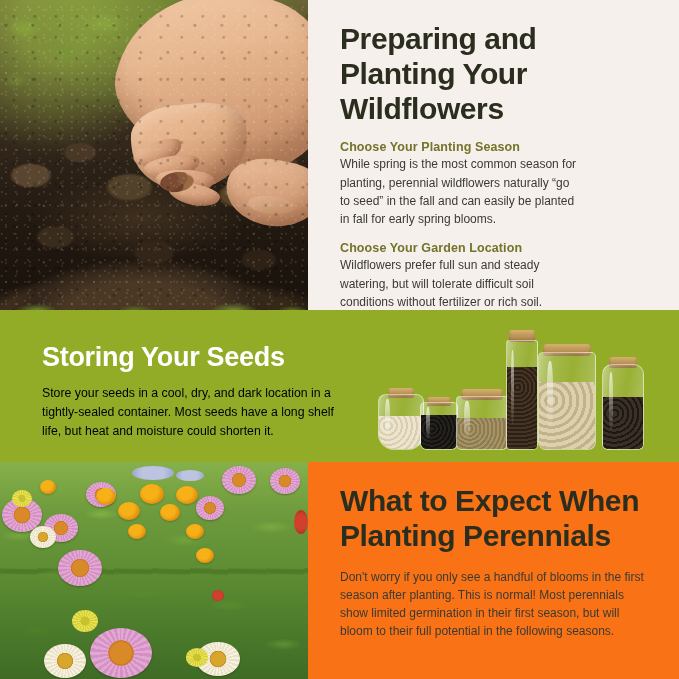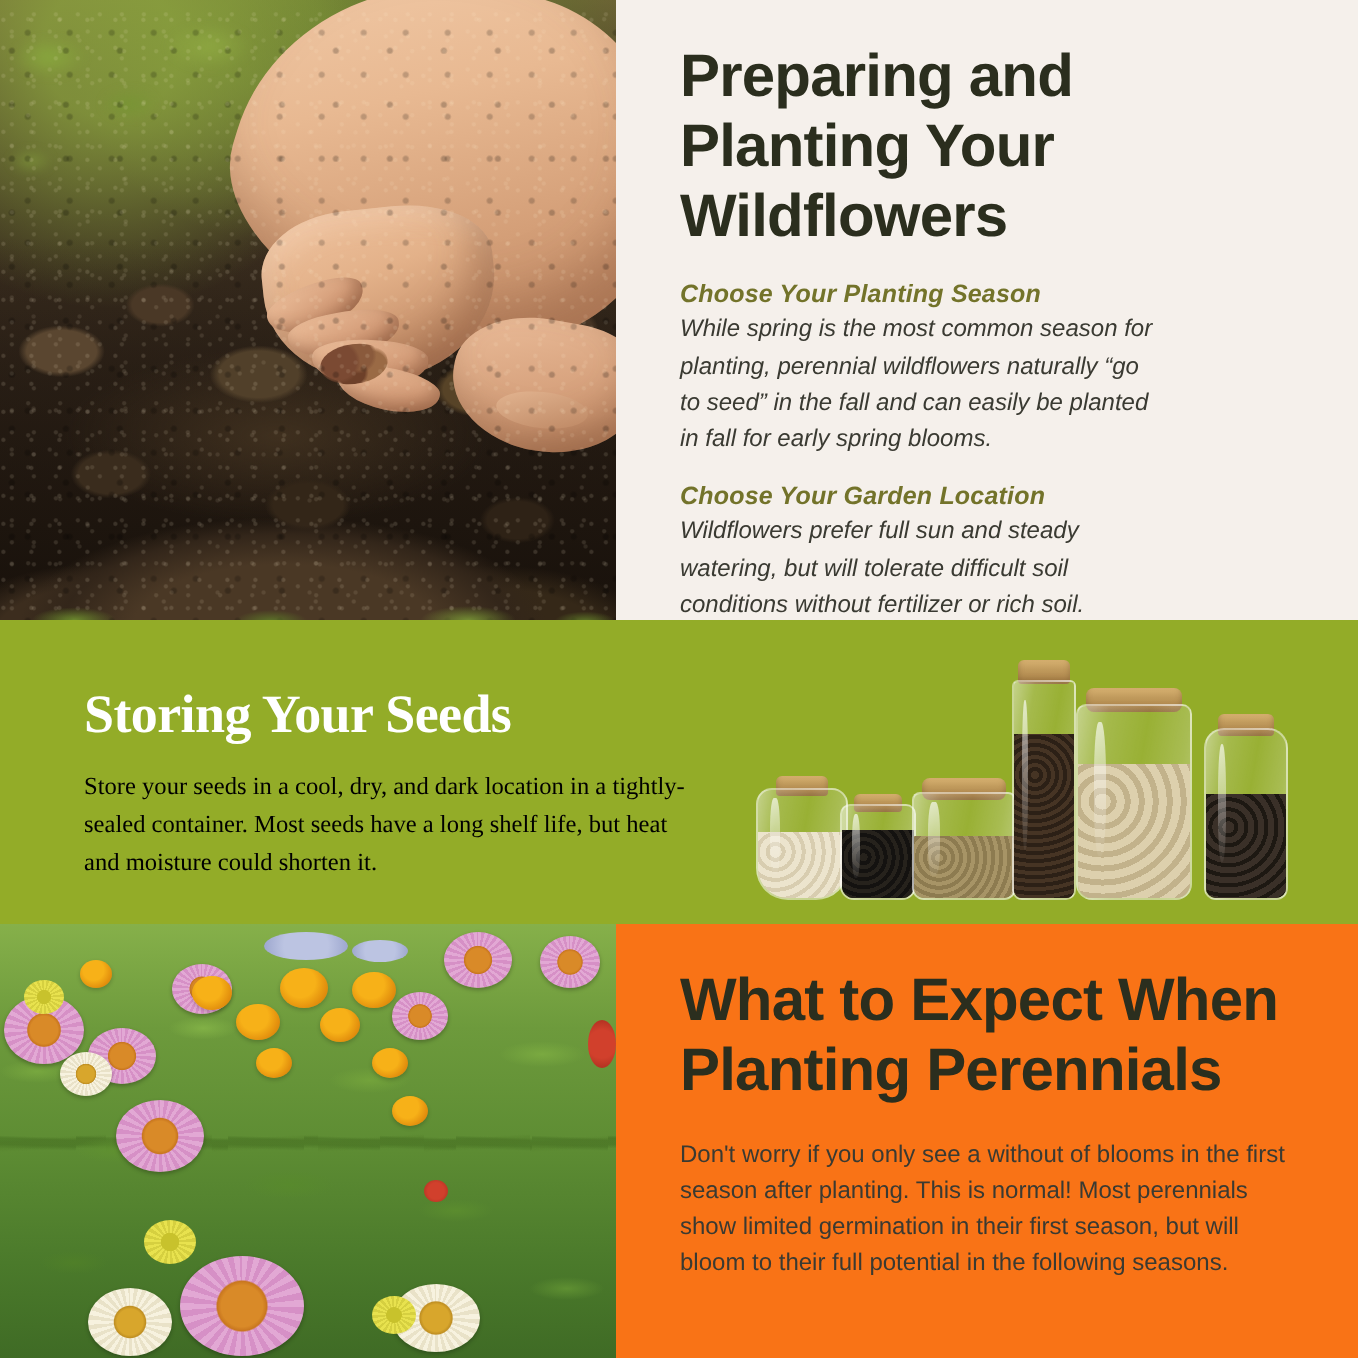--- a/index.html
+++ b/index.html
@@ -37,21 +37,20 @@
   
   .sec-green {
     position:absolute; left:0; top:310px;
     width:679px; height:152px;
     background:#93AC28;
     overflow:hidden;
   }
   .green-copy {
     position:absolute; left:42px; top:32px;
     width:312px;
-    font-family:Liberation Serif, serif;
   }
   .jars-wrap {
     position:absolute; left:372px; top:10px;
     width:300px; height:140px;
   }
 
   
   .sec-bot {
     position:absolute; left:0; top:462px;
     width:679px; height:217px;
@@ -98,21 +97,21 @@
     color:#3A3A32;
     margin-bottom:13px;
   }
   p.body:last-child { margin-bottom:0; }
   p.on-green {
     font-size:12.3px;
     line-height:1.55;
     color:#000000;
     margin-bottom:0;
   }
-  .blk { margin-bottom:13px;font-style:italic; }
+  .blk { margin-bottom:13px; }
   .blk:last-child { margin-bottom:0; }
   .blk p.body { margin-bottom:0; }
 
   
   .soil-sky {
     position:absolute; inset:0;
     background:
       radial-gradient(circle at 18% 8%, rgba(142,168,64,.75) 0 9%, transparent 34%),
       radial-gradient(circle at 44% 6%, rgba(120,150,52,.6) 0 8%, transparent 30%),
       radial-gradient(circle at 72% 4%, rgba(95,125,45,.55) 0 7%, transparent 28%),
@@ -468,17 +467,17 @@
 
       <div class="bloom red-sp" style="left:294px; top:48px; width:14px; height:24px;"></div>
       <div class="bloom red-sp" style="left:212px; top:128px; width:12px; height:11px;"></div>
 
       <div class="bloom lav-sp" style="left:132px; top:4px; width:42px; height:14px;"></div>
       <div class="bloom lav-sp" style="left:176px; top:8px; width:28px; height:11px;"></div>
     </div>
 
     <div class="bot-copy">
       <h1>What to Expect When Planting Perennials</h1>
-      <p class="body">Don't worry if you only see a without of blooms in the first season after planting. This is normal! Most perennials show limited germination in their first season, but will bloom to their full potential in the following seasons.</p>
+      <p class="body">Don't worry if you only see a handful of blooms in the first season after planting. This is normal! Most perennials show limited germination in their first season, but will bloom to their full potential in the following seasons.</p>
     </div>
   </div>
 
 </div>
 
 </body></html>

